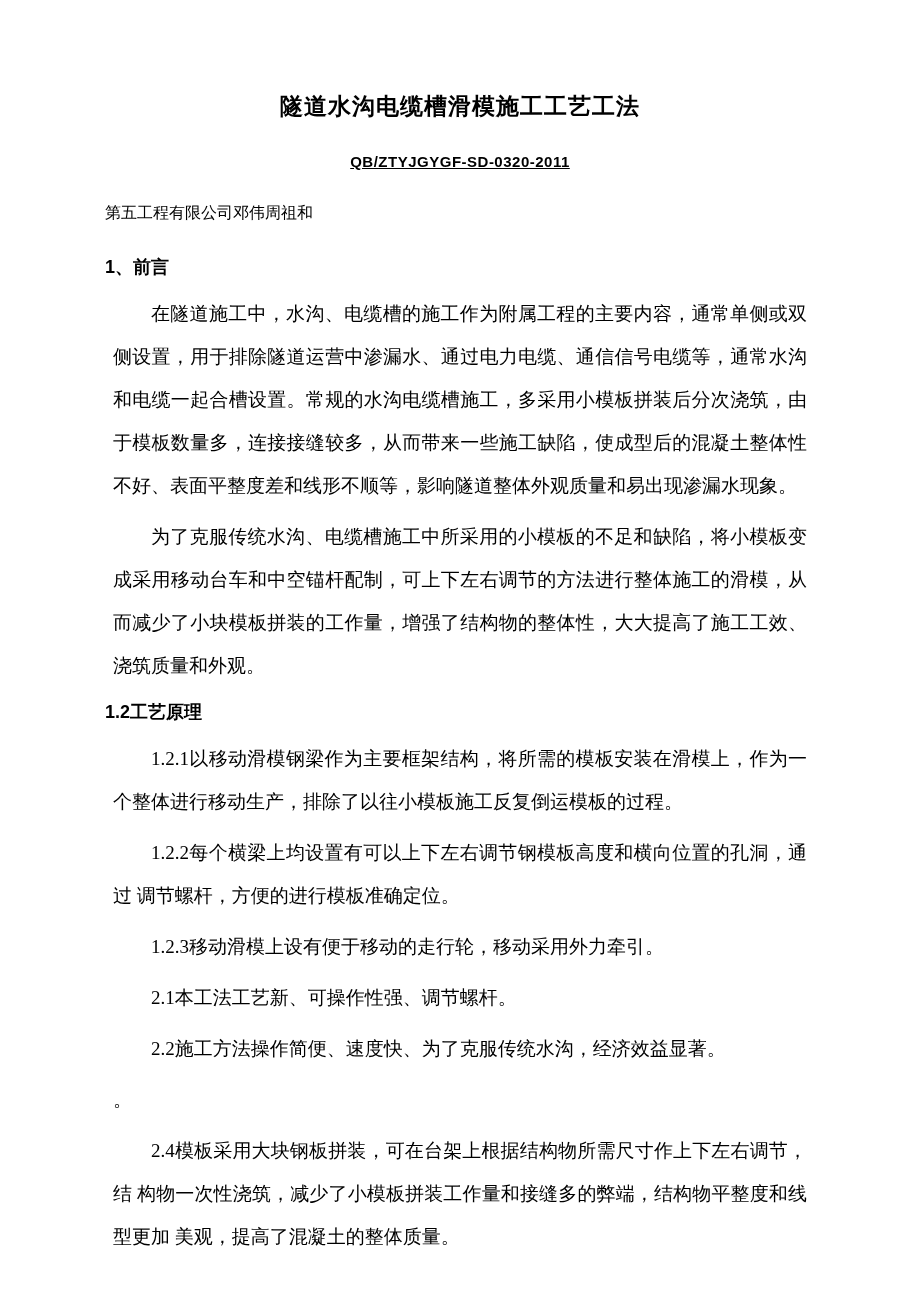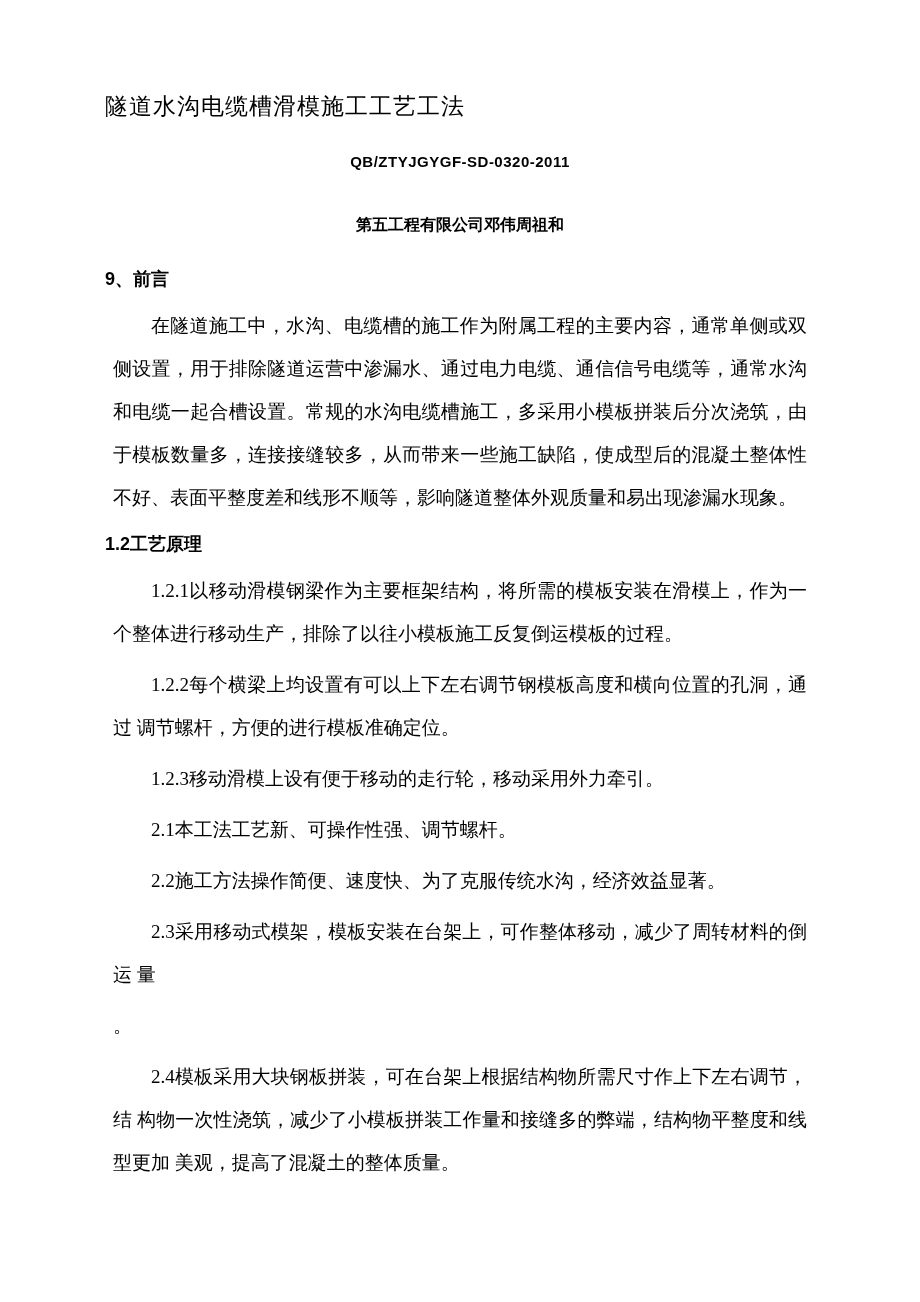--- a/index.html
+++ b/index.html
@@ -11,43 +11,42 @@
     position: relative;
     width: 920px;
     min-height: 1302px;
     box-sizing: border-box;
     background: #ffffff;
     color: #000000;
     padding: 92px 105px 60px 105px;
     font-family: "Liberation Serif", "DejaVu Serif", serif;
   }
   .doc-title {
-    text-align: left;
+    text-align: center;
     font-family: "Liberation Sans", "DejaVu Sans", sans-serif;
-    font-weight: normal;
+    font-weight: bold;
     font-size: 23px;
     letter-spacing: 1px;
     margin: 0 0 30px 0;
     line-height: 1.3;
   }
   .doc-number {
     text-align: center;
     font-family: "Liberation Sans", "DejaVu Sans", sans-serif;
     font-weight: bold;
     font-size: 15px;
     letter-spacing: 0.5px;
-    margin: 0 0 44px 0;
+    margin: 0 0 32px 0;
     line-height: 1.3;
+    text-decoration: underline;
   }
   .doc-author {
-    text-align: center;
     font-size: 16px;
     margin: 0 0 26px 0;
     line-height: 1.3;
-    font-weight: bold;
   }
   .block-heading {
     font-family: "Liberation Sans", "DejaVu Sans", sans-serif;
     font-weight: bold;
     font-size: 18px;
     line-height: 34px;
     margin: 4px 0 4px 0;
     text-align: left;
   }
   .block-paragraph {
@@ -65,38 +64,38 @@
 <body>
 
 <div class="page">
 
   <h1 class="doc-title">隧道水沟电缆槽滑模施工工艺工法</h1>
 
   <div class="doc-number">QB/ZTYJGYGF-SD-0320-2011</div>
 
   <div class="doc-author">第五工程有限公司邓伟周祖和</div>
 
-  <div class="block-heading">9、前言</div>
+  <div class="block-heading">1、前言</div>
 
 
   <p class="block-paragraph">在隧道施工中，水沟、电缆槽的施工作为附属工程的主要内容，通常单侧或双侧设置，用于排除隧道运营中渗漏水、通过电力电缆、通信信号电缆等，通常水沟和电缆一起合槽设置。常规的水沟电缆槽施工，多采用小模板拼装后分次浇筑，由于模板数量多，连接接缝较多，从而带来一些施工缺陷，使成型后的混凝土整体性不好、表面平整度差和线形不顺等，影响隧道整体外观质量和易出现渗漏水现象。</p>
 
+  <p class="block-paragraph">为了克服传统水沟、电缆槽施工中所采用的小模板的不足和缺陷，将小模板变成采用移动台车和中空锚杆配制，可上下左右调节的方法进行整体施工的滑模，从而减少了小块模板拼装的工作量，增强了结构物的整体性，大大提高了施工工效、浇筑质量和外观。</p>
 
   <div class="block-heading">1.2工艺原理</div>
 
   <p class="block-paragraph">1.2.1以移动滑模钢梁作为主要框架结构，将所需的模板安装在滑模上，作为一个整体进行移动生产，排除了以往小模板施工反复倒运模板的过程。</p>
 
   <p class="block-paragraph">1.2.2每个横梁上均设置有可以上下左右调节钢模板高度和横向位置的孔洞，通过 调节螺杆，方便的进行模板准确定位。</p>
 
   <p class="block-paragraph">1.2.3移动滑模上设有便于移动的走行轮，移动采用外力牵引。</p>
 
 
   <p class="block-paragraph">2.1本工法工艺新、可操作性强、调节螺杆。</p>
 
   <p class="block-paragraph">2.2施工方法操作简便、速度快、为了克服传统水沟，经济效益显著。</p>
 
-  <p class="block-paragraph">2.3采用移动式模架，模板安装在台架上，可作整体移动，减少了周转材料的倒运 量</p>
 
   <p class="block-paragraph no-indent">。</p>
 
   <p class="block-paragraph">2.4模板采用大块钢板拼装，可在台架上根据结构物所需尺寸作上下左右调节，结 构物一次性浇筑，减少了小模板拼装工作量和接缝多的弊端，结构物平整度和线型更加 美观，提高了混凝土的整体质量。</p>
 
 </div>
 
 </body></html>

